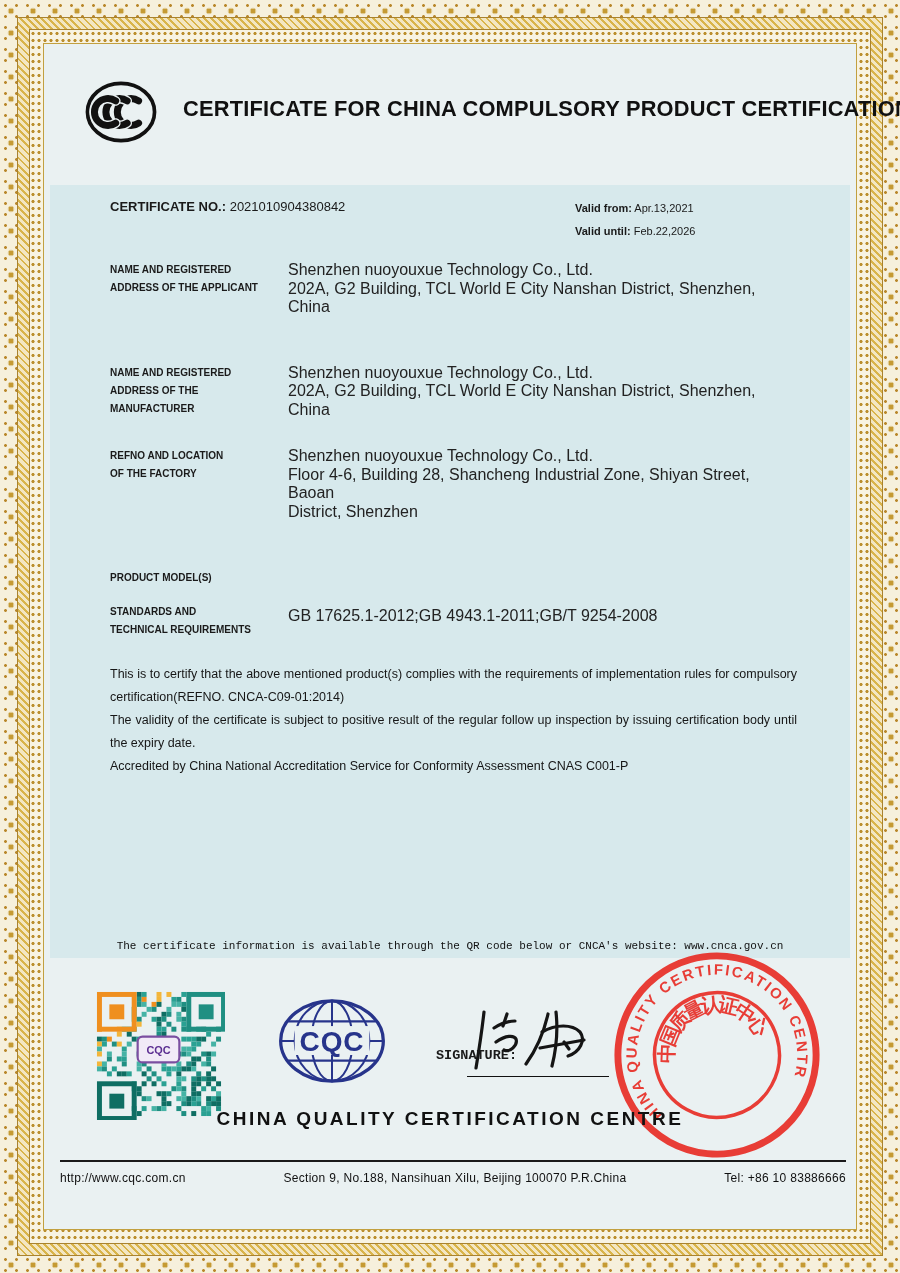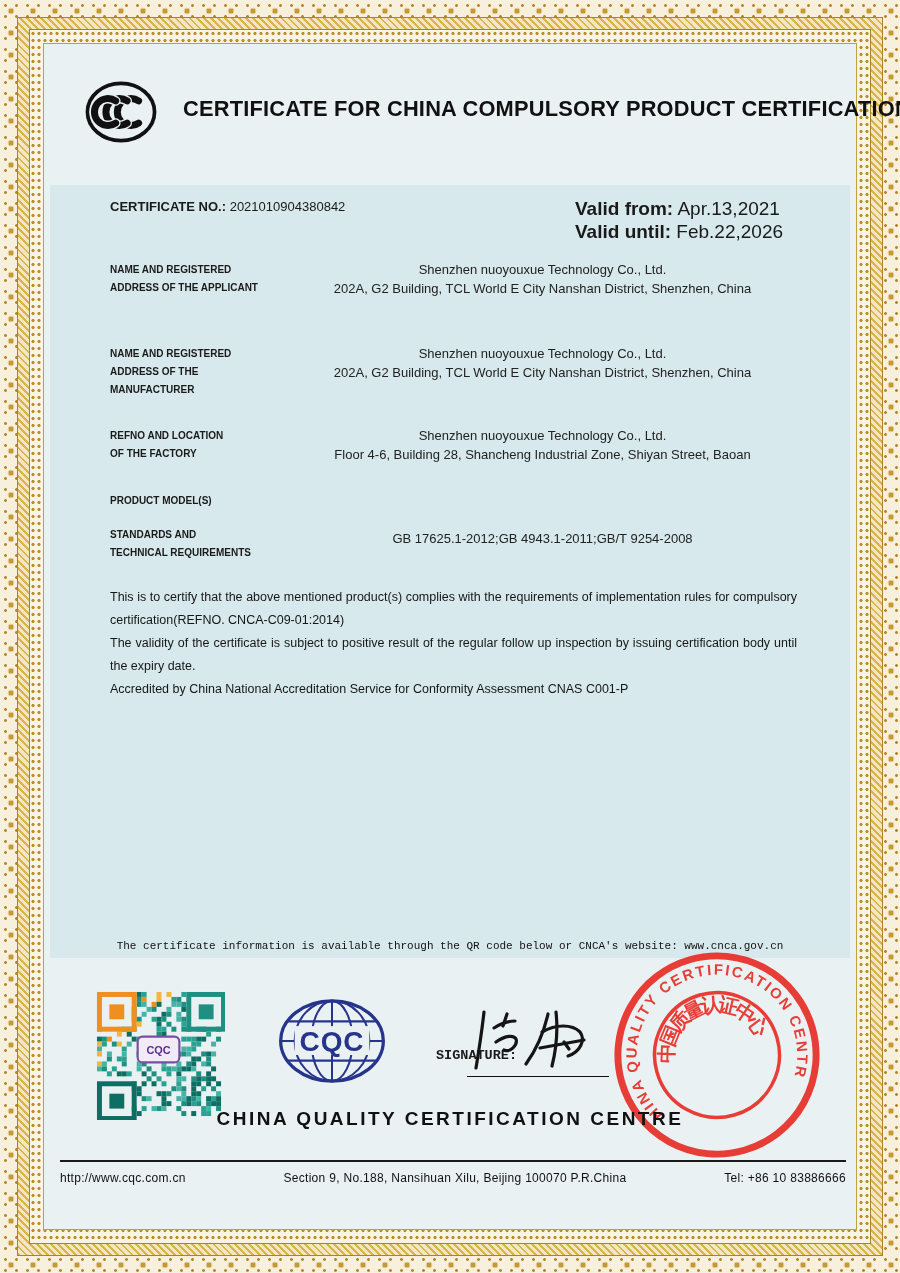--- a/index.html
+++ b/index.html
@@ -27,30 +27,30 @@
   .title { position:absolute; left:183px; top:96px; width:660px;
     font-size:22.5px; font-weight:bold; letter-spacing:.2px; color:#111;
     transform:scaleX(.97); transform-origin:left center; white-space:nowrap; }
 
   
   .panel { position:absolute; left:50px; top:185px; width:800px; height:773px;
     background:#d7e9ec; }
   .cert-row { position:relative; padding:14px 0 0 60px; height:56px; }
   .cert-no { font-size:13px; }
   .cert-no b { font-weight:bold;margin-top:44px; }
-  .valid-block { position:absolute; left:525px; top:12px; line-height:23px; font-size:19px; }
+  .valid-block { position:absolute; left:525px; top:12px; line-height:23px; font-size:11px; }
   .valid-block b { font-weight:bold; }
 
   .field-row { display:flex; padding-left:60px; padding-right:53px; }
   .f-label { width:178px; flex:none; font-weight:bold; font-size:10px; line-height:18px; }
-  .f-value { flex:1; font-size:13px; line-height:18.5px; color:#222;text-align:center; }
+  .f-value { flex:1; font-size:16px; line-height:18.5px; color:#222; }
   .m-applicant { margin-top:20px; }
   .m-manufacturer { margin-top:47px; }
   .m-factory { margin-top:28px; }
-  .m-models { margin-top:28px;flex-direction:column; }
+  .m-models { margin-top:48px;flex-direction:column; }
   .m-standards { margin-top:16px; }
   .m-standards .f-value { padding-top:4px; }
 
   .paras { margin-top:24px; padding:0 53px 0 60px; font-size:12.5px; line-height:23px; color:#161616; }
   .paras p.justify { text-align:justify; }
 
   .note { position:absolute; bottom:6px; left:0; width:100%; text-align:center; font-size:11px; color:#111;font-family:Liberation Mono, monospace; }
 
   
   .qr { position:absolute; left:93px; top:988px; width:132px; height:132px; }
@@ -130,20 +130,21 @@
             </div>
           </div>
           <div class="field-row m-factory">
             <div class="f-label">
               <div>REFNO AND LOCATION</div>
               <div>OF THE FACTORY</div>
             </div>
             <div class="f-value">
               <div>Shenzhen nuoyouxue Technology Co., Ltd.</div>
               <div>Floor 4-6, Building 28, Shancheng Industrial Zone, Shiyan Street, Baoan</div>
+              <div>District, Shenzhen</div>
             </div>
           </div>
           <div class="field-row m-models">
             <div class="f-label">
               <div>PRODUCT MODEL(S)</div>
             </div>
           </div>
           <div class="field-row m-standards">
             <div class="f-label">
               <div>STANDARDS AND</div>

